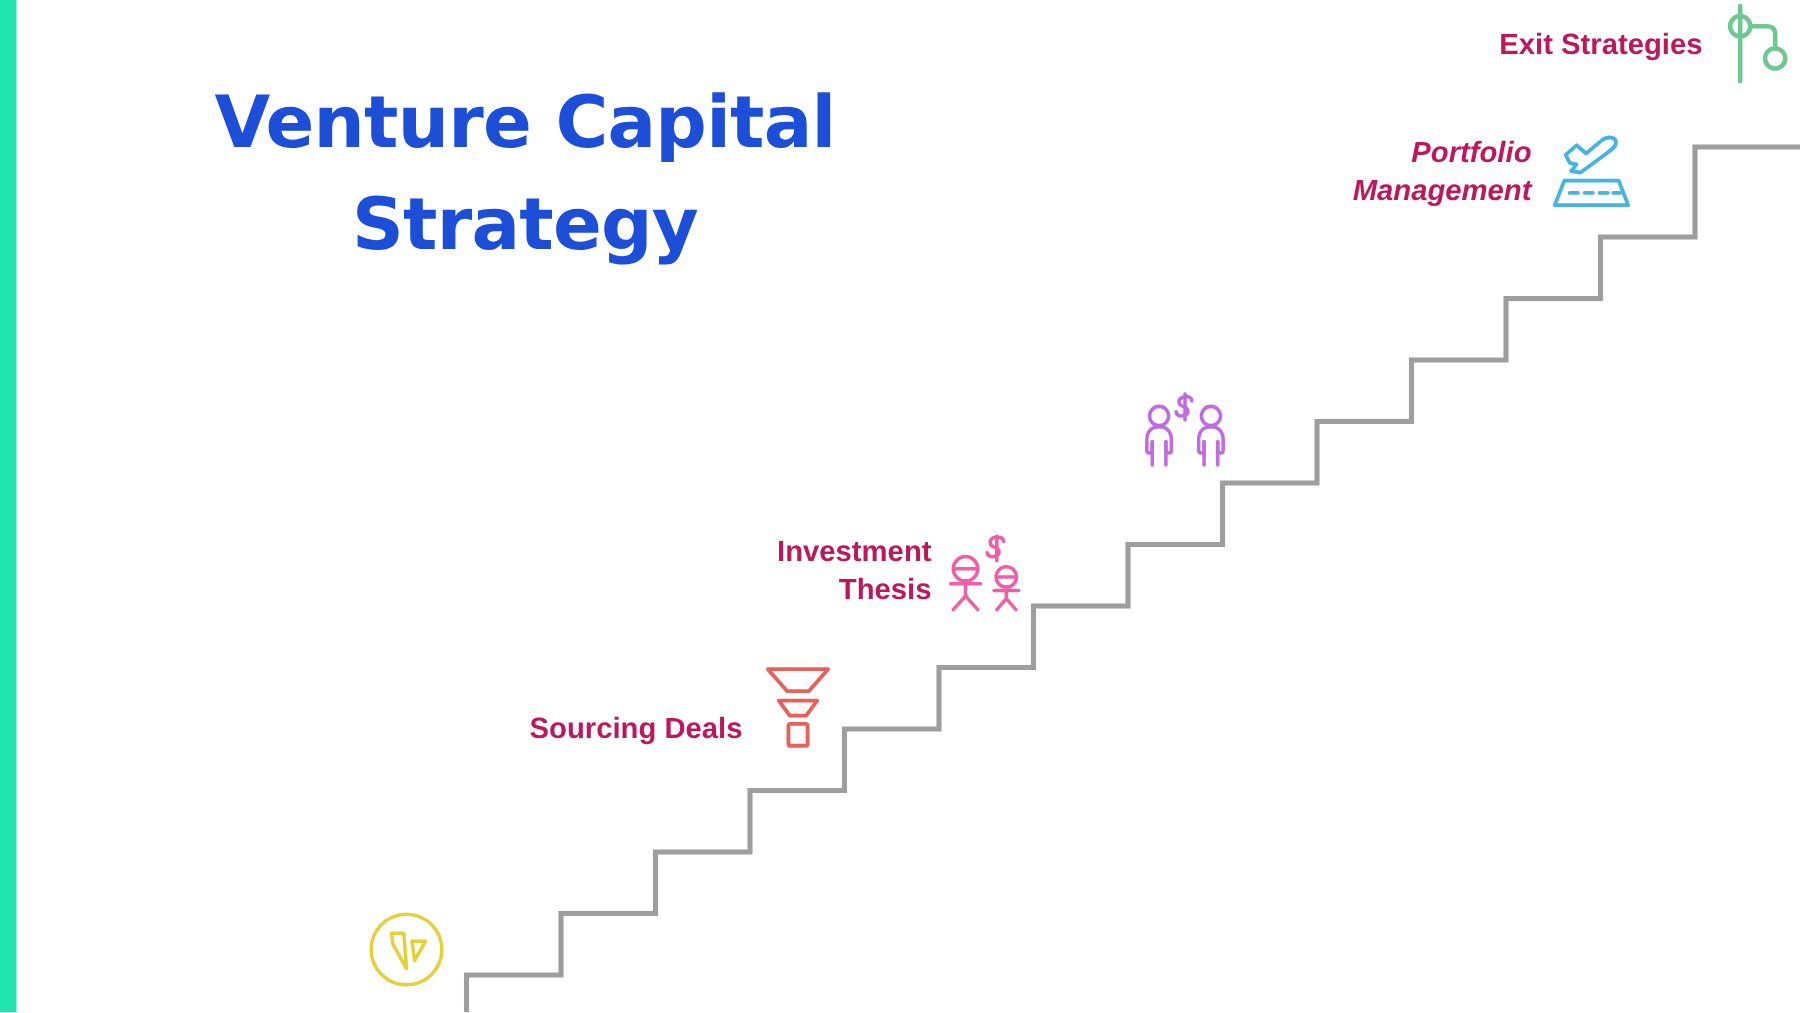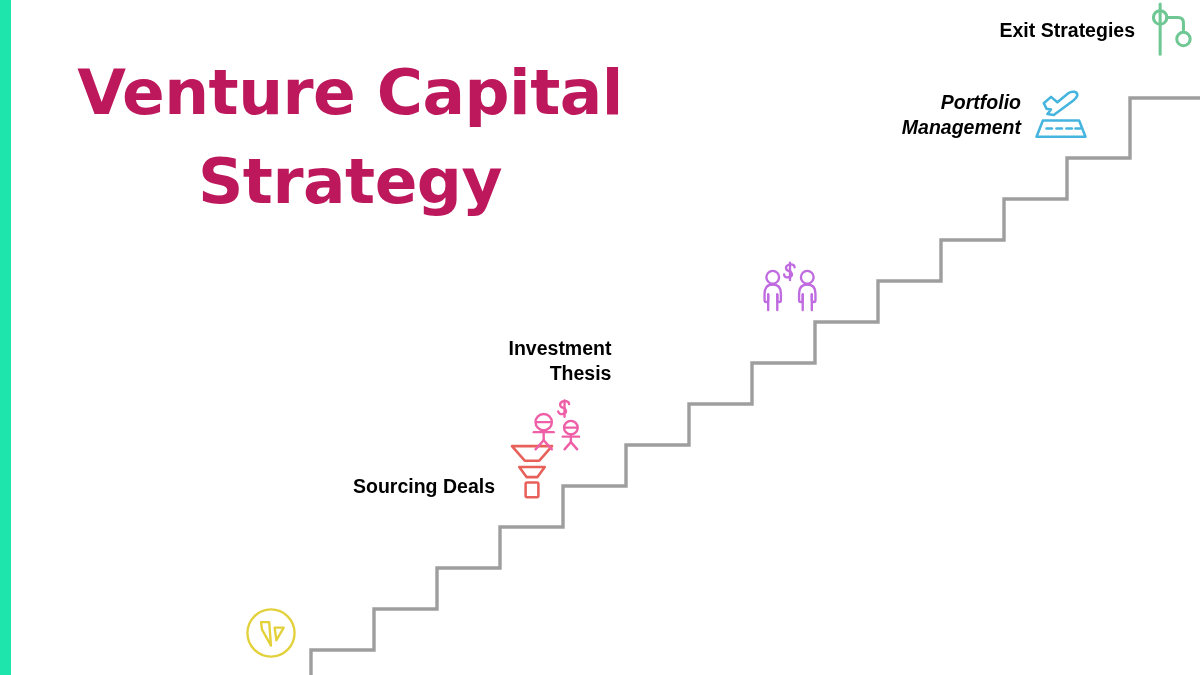--- a/index.html
+++ b/index.html
@@ -36,55 +36,55 @@
   }
   
   #title {
     position: absolute;
     left: 60px;
     top: 48px;
     width: 580px;
     text-align: center;
     font-family: "DejaVu Sans", sans-serif;
     font-weight: bold;
-    font-size: 63px;
+    font-size: 48px;
     line-height: 1.42;
     letter-spacing: -0.5px;
-    color: #be185d;
+    color: #1d4ed8;
   }
   #title .line {
     display: block;
     white-space: nowrap;
   }
   
   .step-item {
     position: absolute;
     display: flex;
     align-items: center;
     justify-content: flex-end;
     gap: 9px;
   }
   .step-label {
     font-family: "Liberation Sans", sans-serif;
     font-weight: bold;
     font-size: 19.5px;
     line-height: 1.28;
-    color: #000000;
+    color: #be185d;
     text-align: right;
     white-space: pre-line;
   }
   .step-icon {
     flex: 0 0 auto;
     display: block;
   }
   
   #item-0 { left: 40px;  top: 604px; width: 260px; }
   #item-1 { left: 168px; top: 523px; width: 260px; }
   #item-2 { left: 300px; top: 437px; width: 260px; align-items: flex-end; }
-  #item-3 { left: 430px; top: 336px; width: 260px; flex-direction: column; }
+  #item-3 { left: 430px; top: 352px; width: 260px; }
   #item-4 { left: 560px; top: 260px; width: 260px; }
   #item-5 { left: 690px; top: 172px; width: 272px; }
   #item-6 { left: 820px; top: 86px;  width: 272px; font-style: italic; }
   #item-7 { left: 940px; top: 2px;   width: 256px; }
 </style>
 </head>
 <body>
 
 <div id="slide" style="background: rgb(255, 255, 255);">
 

